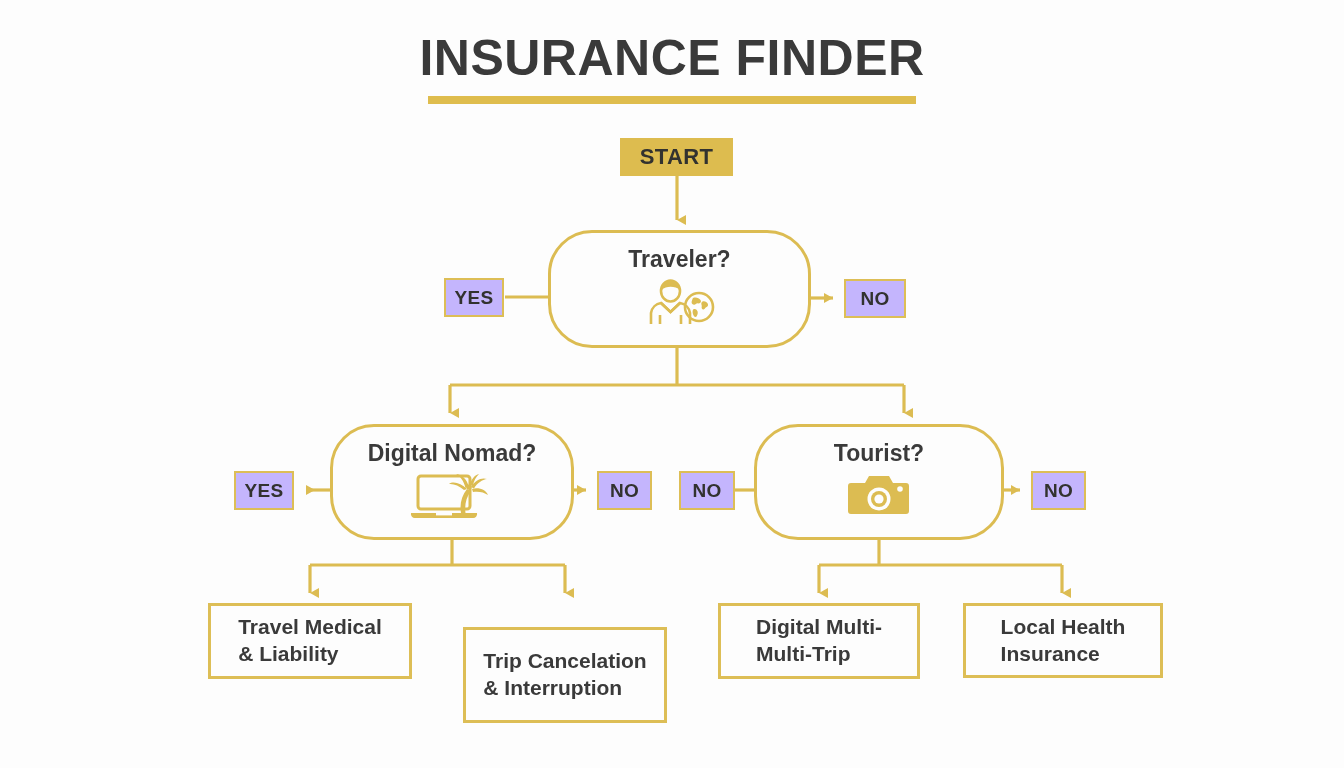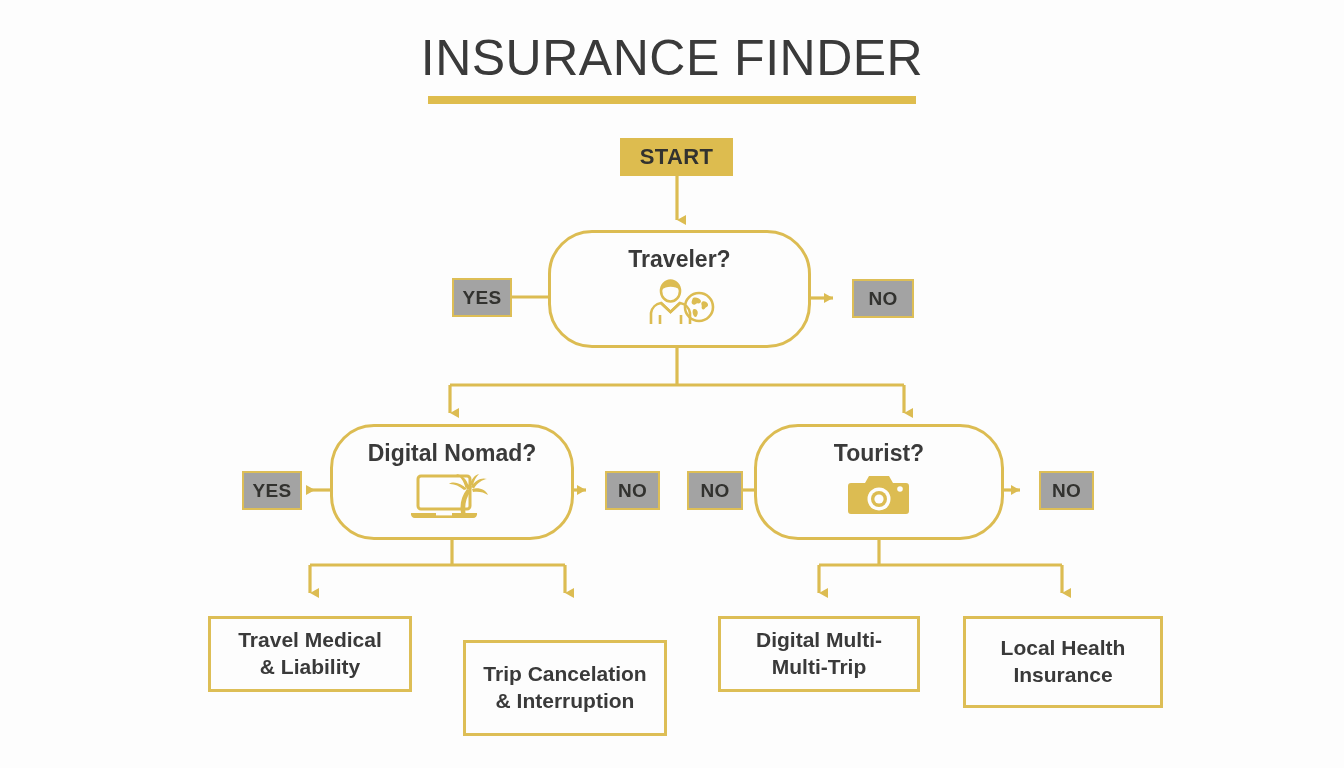--- a/index.html
+++ b/index.html
@@ -32,21 +32,21 @@
   
   .title-wrap {
     position: absolute;
     left: 0;
     top: 32px;
     width: 1344px;
     text-align: center;
   }
   .title-text {
     font-size: 50px;
-    font-weight: normal;
+    font-weight: bold;
     letter-spacing: 0.5px;
     color: #3a3a3a;
     line-height: 1.05;
     display: block;
   }
   .title-rule {
     display: block;
     width: 488px;
     height: 8px;
     margin: 11px auto 0 auto;
@@ -97,26 +97,25 @@
   }
 
   #node-traveler { left: 548px; top: 230px; width: 263px; height: 118px; }
   #node-nomad    { left: 330px; top: 424px; width: 244px; height: 116px; }
   #node-tourist  { left: 754px; top: 424px; width: 250px; height: 116px; }
 
   
   .chip {
     position: absolute;
     border: 2px solid #ddbe56;
-    background: #a3a3a3;
+    background: #c4b5fd;
     box-sizing: border-box;
     display: flex;
     align-items: center;
     justify-content: center;
-    margin-left: 8px;
   }
   .chip span {
     font-size: 19px;
     font-weight: bold;
     color: #32322f;
     letter-spacing: 0.3px;
   }
   #chip-yes-traveler { left: 444px; top: 278px; width: 60px; height: 39px; }
   #chip-no-traveler  { left: 844px; top: 279px; width: 62px; height: 39px; }
   #chip-yes-nomad    { left: 234px; top: 471px; width: 60px; height: 39px; }
@@ -126,34 +125,33 @@
 
   
   .result {
     position: absolute;
     border: 3px solid #ddbe56;
     background: #fdfdfd;
     box-sizing: border-box;
     display: flex;
     align-items: center;
     justify-content: center;
-    text-align: center;
-    margin-top: 13px;
+    text-align: left;
   }
   .result span {
     font-size: 21px;
     font-weight: bold;
     color: #3a3a3a;
     line-height: 1.28;
     display: block;
   }
   #result-1 { left: 208px; top: 603px; width: 204px; height: 76px; }
   #result-2 { left: 463px; top: 627px; width: 204px; height: 96px; }
   #result-3 { left: 718px; top: 603px; width: 202px; height: 76px; }
-  #result-4 { left: 963px; top: 603px; width: 200px; height: 92px; }
+  #result-4 { left: 963px; top: 603px; width: 200px; height: 75px; }
 </style>
 </head>
 <body>
 
 <div id="stage">
 
   <svg id="wires" viewBox="0 0 1344 768" xmlns="http://www.w3.org/2000/svg">
     <defs>
       <marker id="arrowDown" markerWidth="12" markerHeight="12" refX="5" refY="9" orient="auto" markerUnits="userSpaceOnUse">
         <path d="M0,0 L5,9 L10,0 Z" fill="#dcbc52"></path>

